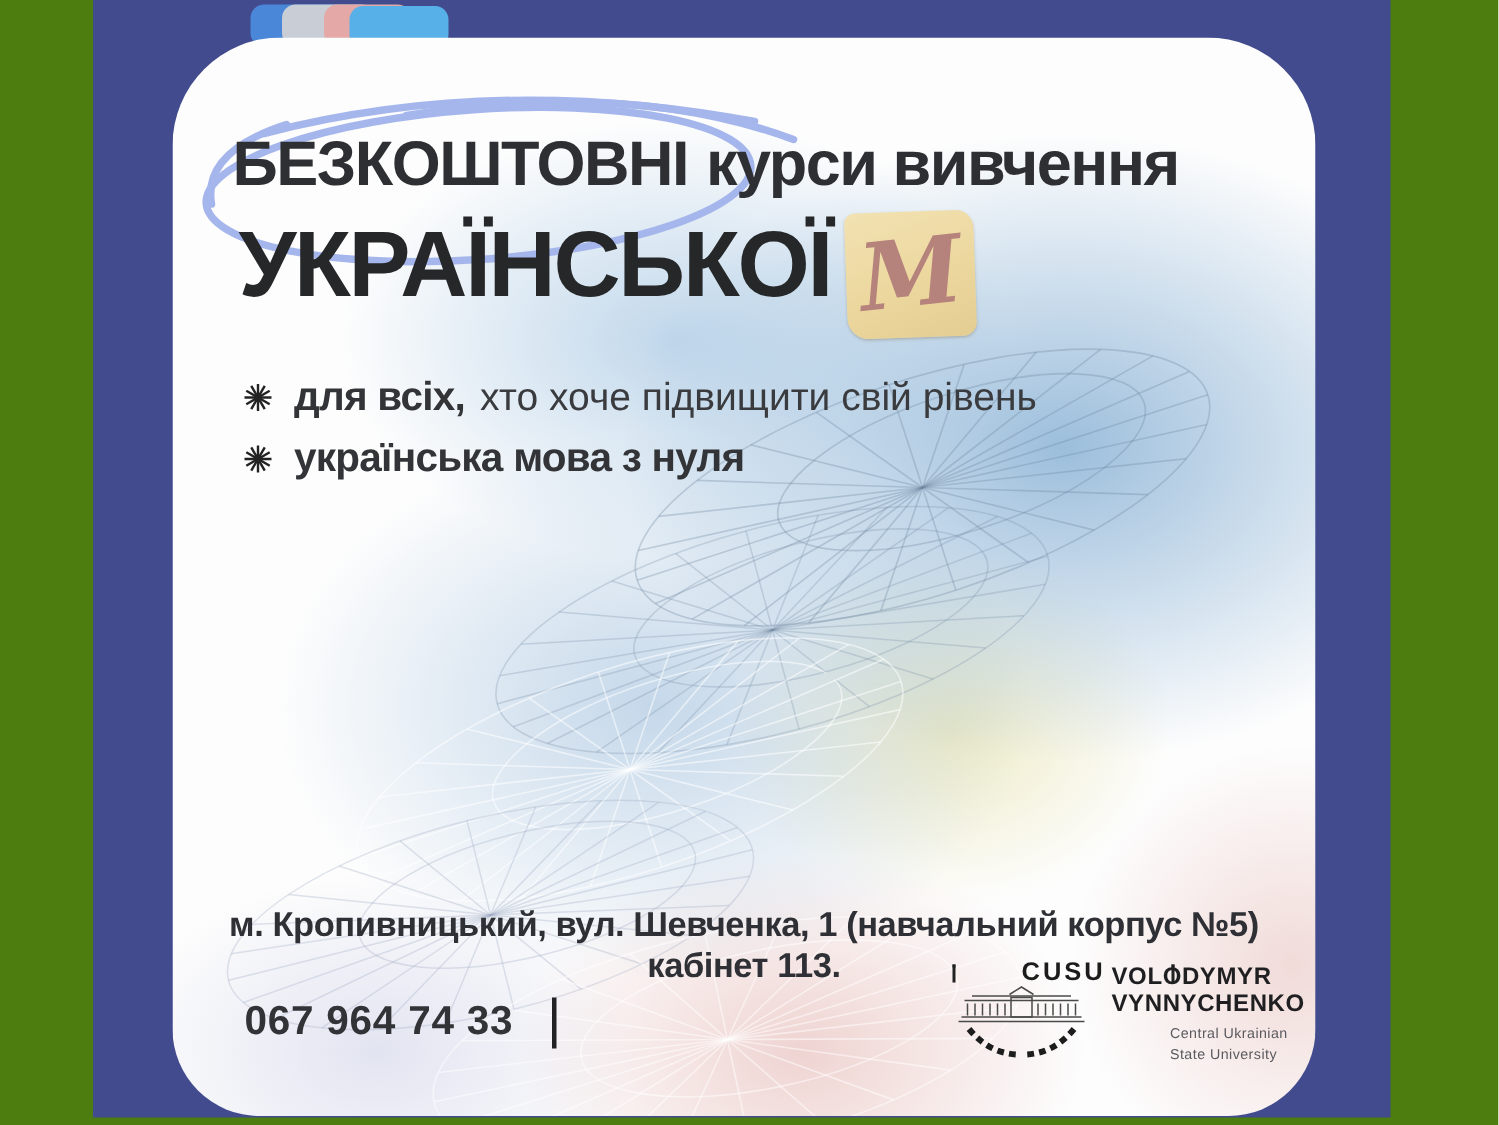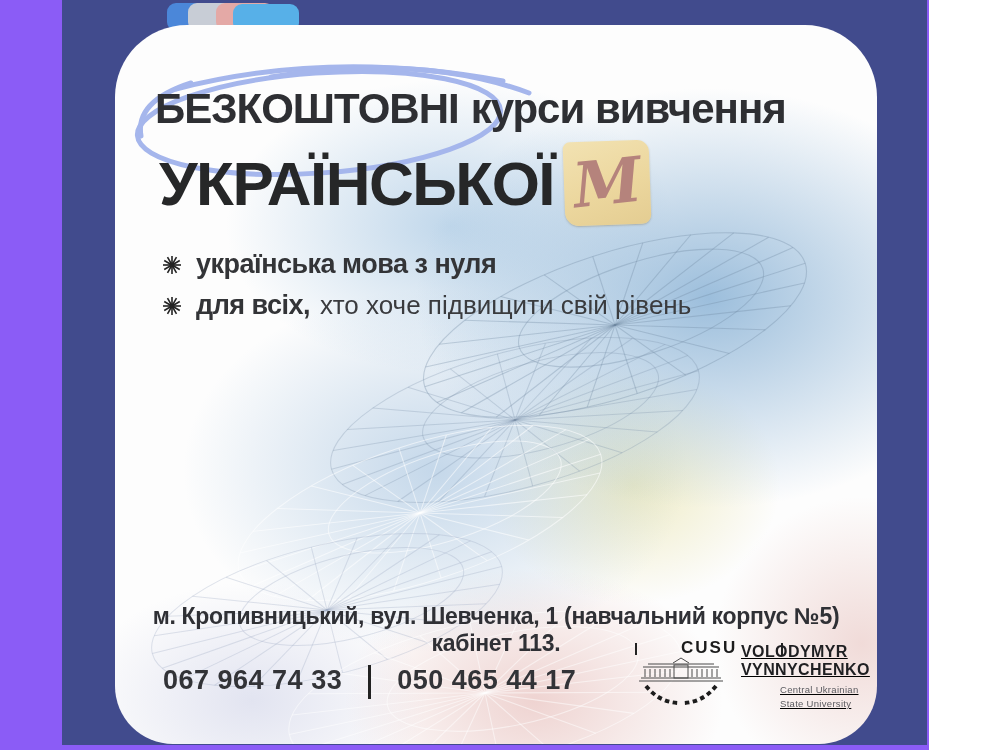--- a/index.html
+++ b/index.html
@@ -1,19 +1,19 @@
 <!DOCTYPE html>
 <html><head>
 <meta charset="utf-8">
 <style>
   html,body{margin:0;padding:0;}
   .stage{
     position:relative;
-    width:929px;height:750px;
-    background:#8b5cf6;
+    width:999px;height:750px;
+    background:#4d7c0f;
     overflow:hidden;
     font-family:"Liberation Sans", sans-serif;
   }
   .band{
     position:absolute;
     left:62px;top:0;width:865px;height:745px;
     background:#414b8d;
   }
   
   .tab{position:absolute;height:28px;border-radius:9px;}
@@ -42,21 +42,21 @@
   
   .annotation{position:absolute;left:6px;top:16px;pointer-events:none;}
   .h-line1{
     position:absolute;left:40px;top:60px;
     font-size:42px;font-weight:700;letter-spacing:-1px;
     color:#2e2f33;white-space:nowrap;
   }
   .h-line1 .rest{margin-left:12px;}
   .h-line2{
     position:absolute;left:44px;top:116px;
-    display:flex;align-items:center;
+    display:flex;align-items:flex-start;
     font-size:62px;font-weight:700;letter-spacing:-1.5px;
     color:#262728;white-space:nowrap;
   }
   .patch{
     width:86px;height:84px;margin-left:10px;margin-right:-4px;
     background:linear-gradient(160deg,#f2e2b2 0%,#ecd79e 55%,#e4cd92 100%);
     border-radius:7px 12px 9px 14px;
     box-shadow:0 1px 2px rgba(120,100,60,0.35);
     transform:rotate(-2deg);
     display:flex;align-items:center;justify-content:center;
@@ -94,21 +94,21 @@
   .phone-div{width:3px;height:34px;background:#222;margin:0 26px;}
 
   
   .logo{position:absolute;left:520px;top:614px;display:flex;align-items:flex-start;}
   .emblem{width:92px;margin-right:14px;display:flex;flex-direction:column;align-items:center;}
   .acro-row{display:flex;align-items:center;width:100%;justify-content:space-between;gap:44px;}
   .brk{width:11px;height:10px;margin-top:3px;}
   .brk-l{border-top:2px solid #222;border-left:2px solid #222;}
   .brk-r{border-top:2px solid #222;border-right:2px solid #222;}
   .acro{font-size:17px;font-weight:700;letter-spacing:2px;color:#1c1c1c;line-height:1;}
-  .uni-text{padding-top:4px;text-decoration:underline;}
+  .uni-text{padding-top:4px;}
   .uni-name{font-size:16px;font-weight:700;letter-spacing:0.4px;color:#1f1f22;line-height:1.15;}
   .uni-sub{font-size:9.5px;color:#5a5a5f;letter-spacing:0.3px;line-height:1.5;margin-top:3px;margin-left:39px;}
 </style>
 </head>
 <body>
 
 <div class="stage">
   <div class="band"></div>
 
   <div class="tab tab-blue"></div>
@@ -275,58 +275,57 @@
     </div>
 
     <div class="h-line2">
       <span>УКРАЇНСЬКОЇ</span>
       <span class="patch">
         <span class="letter">М</span>
       </span>
     </div>
 
     <div class="features">
+      <div class="feat-row">
+        <svg class="mark" viewBox="-11 -11 22 22">
+          <g stroke="#222" stroke-width="1.6">
+            <line x1="-9" y1="0" x2="9" y2="0"></line>
+            <line x1="-9" y1="0" x2="9" y2="0" transform="rotate(30)"></line>
+            <line x1="-9" y1="0" x2="9" y2="0" transform="rotate(60)"></line>
+            <line x1="-9" y1="0" x2="9" y2="0" transform="rotate(90)"></line>
+            <line x1="-9" y1="0" x2="9" y2="0" transform="rotate(120)"></line>
+            <line x1="-9" y1="0" x2="9" y2="0" transform="rotate(150)"></line>
+          </g>
+          <circle r="2.4" fill="#222"></circle>
+        </svg>
+        <span class="bold">для всіх,</span>
+        <span class="reg">хто хоче підвищити свій рівень</span>
+      </div>
       <div class="feat-row">
         <svg class="mark" viewBox="-11 -11 22 22">
           <g stroke="#222" stroke-width="1.6">
             <line x1="-9" y1="0" x2="9" y2="0"></line>
             <line x1="-9" y1="0" x2="9" y2="0" transform="rotate(30)"></line>
             <line x1="-9" y1="0" x2="9" y2="0" transform="rotate(60)"></line>
             <line x1="-9" y1="0" x2="9" y2="0" transform="rotate(90)"></line>
             <line x1="-9" y1="0" x2="9" y2="0" transform="rotate(120)"></line>
             <line x1="-9" y1="0" x2="9" y2="0" transform="rotate(150)"></line>
           </g>
           <circle r="2.4" fill="#222"></circle>
         </svg>
         <span class="bold">українська мова з нуля</span>
         <span class="reg"></span>
       </div>
-      <div class="feat-row">
-        <svg class="mark" viewBox="-11 -11 22 22">
-          <g stroke="#222" stroke-width="1.6">
-            <line x1="-9" y1="0" x2="9" y2="0"></line>
-            <line x1="-9" y1="0" x2="9" y2="0" transform="rotate(30)"></line>
-            <line x1="-9" y1="0" x2="9" y2="0" transform="rotate(60)"></line>
-            <line x1="-9" y1="0" x2="9" y2="0" transform="rotate(90)"></line>
-            <line x1="-9" y1="0" x2="9" y2="0" transform="rotate(120)"></line>
-            <line x1="-9" y1="0" x2="9" y2="0" transform="rotate(150)"></line>
-          </g>
-          <circle r="2.4" fill="#222"></circle>
-        </svg>
-        <span class="bold">для всіх,</span>
-        <span class="reg">хто хоче підвищити свій рівень</span>
-      </div>
     </div>
 
     <div class="address">м. Кропивницький, вул. Шевченка, 1 (навчальний корпус №5) кабінет 113.</div>
 
     <div class="phones">
       <span>067 964 74 33</span>
       <span class="phone-div"></span>
-      <span>050 465 44 17</span>
     </div>
 
     <div class="logo">
       <div class="emblem">
         <div class="acro-row">
           <span class="brk brk-l"></span>
           <span class="acro">CUSU</span>
           <span class="brk brk-r"></span>
         </div>
         <svg width="90" height="28" viewBox="0 0 90 28">

